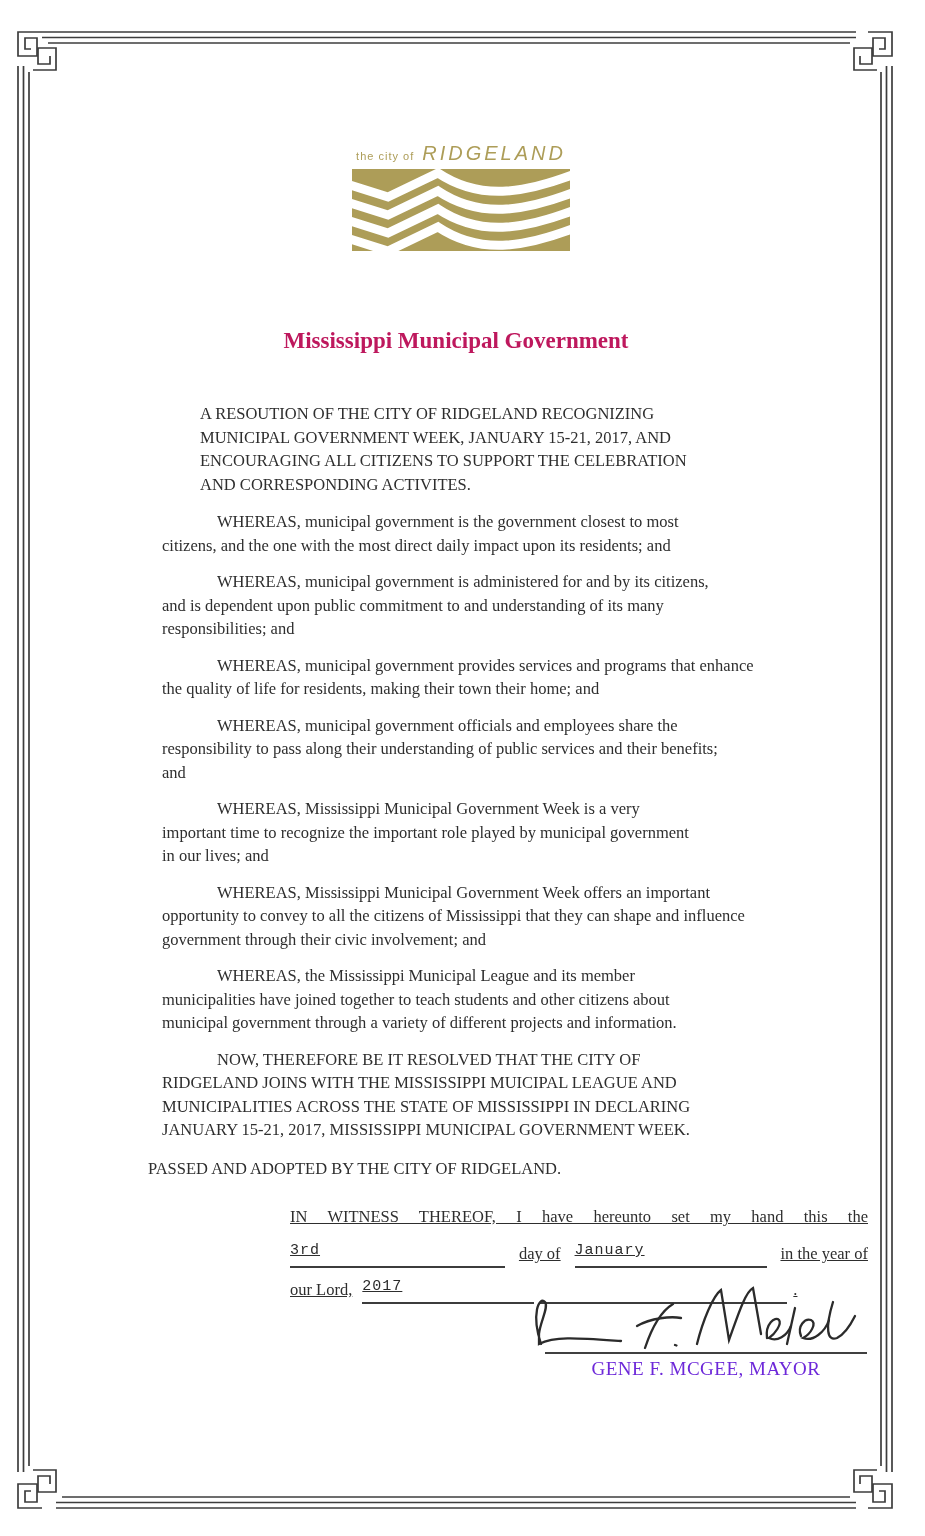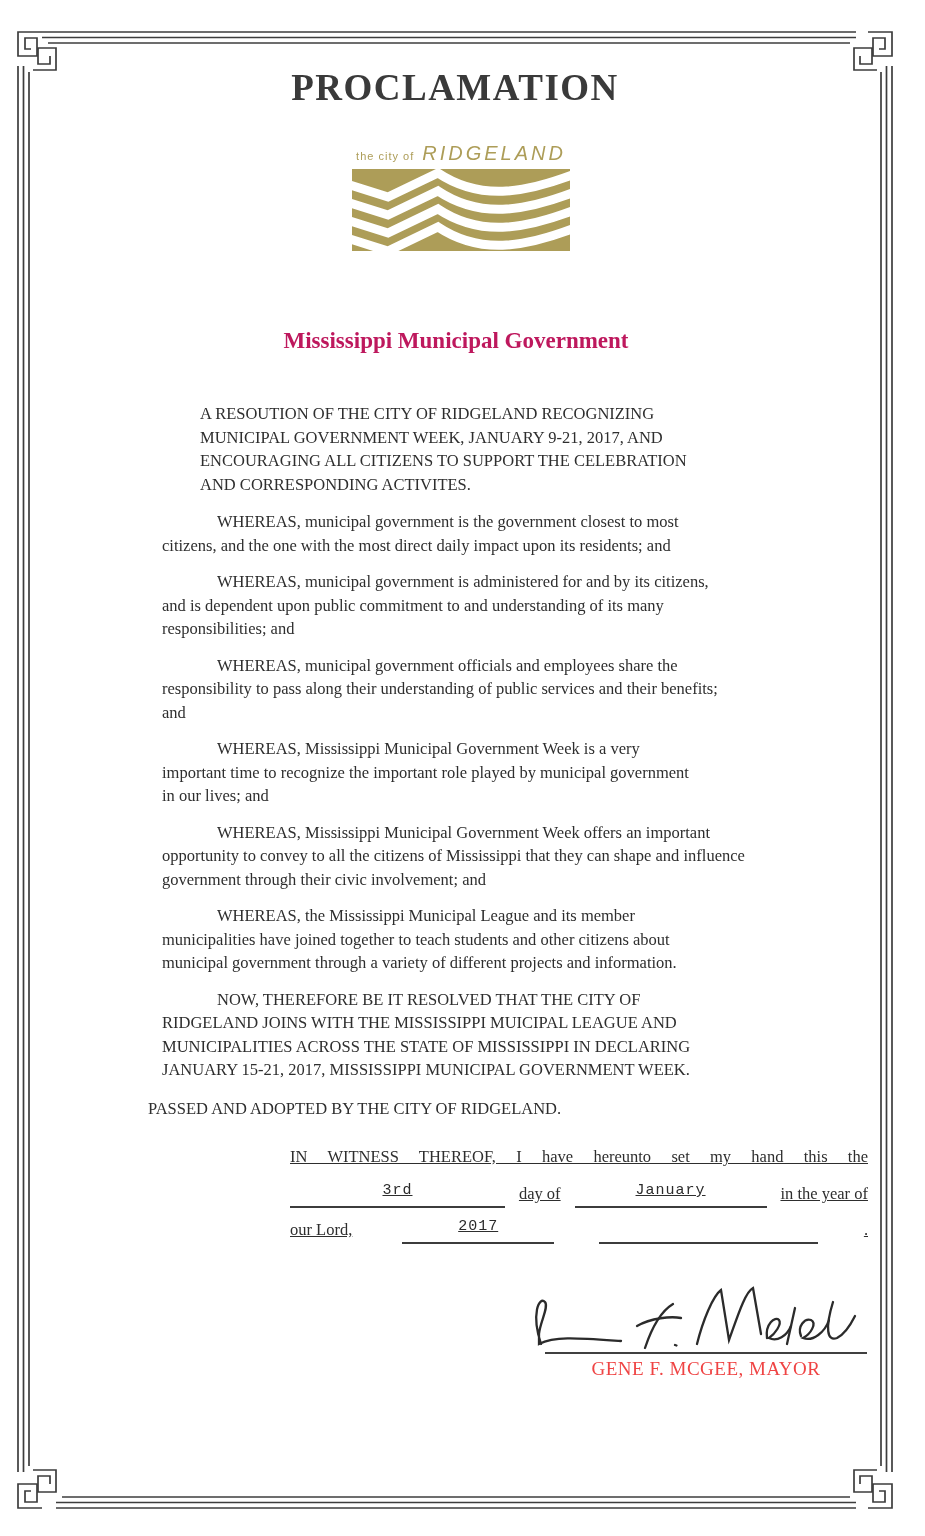--- a/index.html
+++ b/index.html
@@ -61,43 +61,42 @@
   }
   .witness-line1{
     text-align:justify;
     text-align-last:justify;
     line-height:26px;
   }
   .witness-row{
     display:flex;align-items:flex-end;
   }
   .witness-row.row2{justify-content:space-between;margin-top:8px;}
-  .witness-row.row3{margin-top:6px;gap:40px;}
+  .witness-row.row3{margin-top:6px;}
   .wlabel{line-height:28px;white-space:nowrap;}
   .fill{
     display:inline-block;
     border-bottom:2px solid #3c3c3c;
     height:28px;line-height:25px;
-    text-align:center;
     font-family:"Liberation Mono", monospace;
     font-size:15px;letter-spacing:1px;
     color:#2b2b2b;
   }
   .fill.f-day{width:215px;}
   .fill.f-month{width:192px;}
   .fill.f-year{width:172px;margin-left:10px;}
   .fill.f-blank{width:248px;margin-left:5px;}
   .period{line-height:28px;margin-left:6px;}
   .sig-svg{position:absolute;left:525px;top:1280px;pointer-events:none;}
   .mayor{
     position:absolute;left:545px;top:1352px;width:322px;
     border-top:2px solid #404040;
     text-align:center;
     padding-top:4px;
-    font-size:19px;color:#ef4444;letter-spacing:0.5px;
+    font-size:19px;color:#6d28d9;letter-spacing:0.5px;
     white-space:nowrap;
   }
 </style>
 </head>
 <body>
 
 <div class="page">
 
   <svg class="border-svg" width="925" height="1536" viewBox="0 0 925 1536">
     <g stroke="#3d3d3d" stroke-width="1.7" fill="none">
@@ -130,21 +129,20 @@
         <path d="M42,32 H18 V56 H37 V38 H25 V49 H31"></path>
         <path d="M33,70 H56 V48 H38 V64 H50 V56"></path>
       </g>
       <g transform="translate(910,1540) scale(-1,-1)">
         <path d="M42,32 H18 V56 H37 V38 H25 V49 H31"></path>
         <path d="M33,70 H56 V48 H38 V64 H50 V56"></path>
       </g>
     </g>
   </svg>
 
-  <div class="doc-title">PROCLAMATION</div>
 
   <div class="logo">
     <div class="logo-text">
       <span class="logo-prefix">the city of</span><span class="logo-name">RIDGELAND</span>
     </div>
     <svg class="logo-mark" width="218" height="82" viewBox="0 0 218 82">
       <rect x="0" y="0" width="218" height="82" fill="#ad9d58"></rect>
       <g stroke="#ffffff" stroke-width="9" fill="none">
         <path d="M-2,16 L36,28 L86,4  C128,32 172,24 220,6"></path>
         <path d="M-2,34 L36,46 L86,22 C128,50 172,42 220,24"></path>
@@ -153,30 +151,32 @@
       </g>
     </svg>
   </div>
 
   <div class="doc-heading">
     <div>Mississippi Municipal Government</div>
   </div>
 
   <div class="content">
     <div class="resolution">A RESOUTION OF THE CITY OF RIDGELAND RECOGNIZING
-MUNICIPAL GOVERNMENT WEEK, JANUARY 9-21, 2017, AND
+MUNICIPAL GOVERNMENT WEEK, JANUARY 15-21, 2017, AND
 ENCOURAGING ALL CITIZENS TO SUPPORT THE CELEBRATION
 AND CORRESPONDING ACTIVITES.</div>
 
     <div id="paragraphs">
         <p class="par">WHEREAS, municipal government is the government closest to most
 citizens, and the one with the most direct daily impact upon its residents; and</p>
         <p class="par">WHEREAS, municipal government is administered for and by its citizens,
 and is dependent upon public commitment to and understanding of its many
 responsibilities; and</p>
+        <p class="par">WHEREAS, municipal government provides services and programs that enhance
+the quality of life for residents, making their town their home; and</p>
         <p class="par">WHEREAS, municipal government officials and employees share the
 responsibility to pass along their understanding of public services and their benefits;
 and</p>
         <p class="par">WHEREAS, Mississippi Municipal Government Week is a very
 important time to recognize the important role played by municipal government
 in our lives; and</p>
         <p class="par">WHEREAS, Mississippi Municipal Government Week offers an important
 opportunity to convey to all the citizens of Mississippi that they can shape and influence
 government through their civic involvement; and</p>
         <p class="par">WHEREAS, the Mississippi Municipal League and its member

